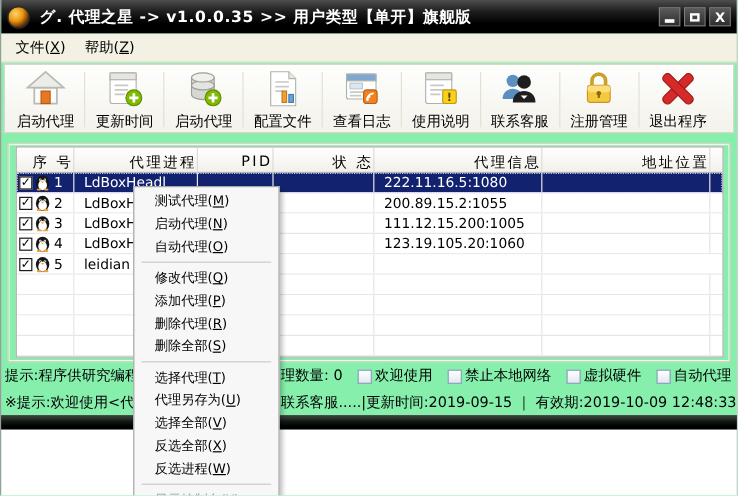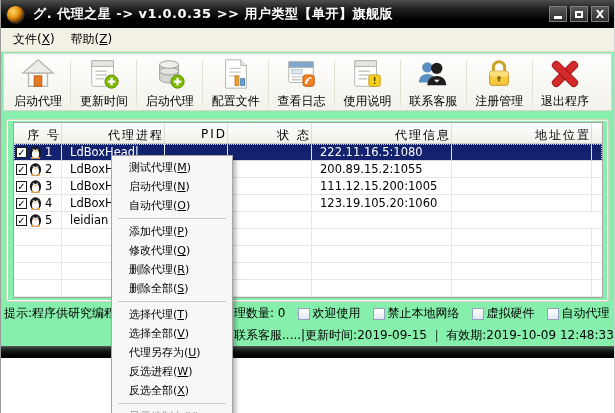--- a/index.html
+++ b/index.html
@@ -439,38 +439,39 @@
           </span>
           <span class="scb-item">
             <span class="scb"></span>
             <span>自动代理</span>
           </span>
         </span>
     </span>
   </div>
 
   <div class="status2">
+    <span class="frag-l">※提示:欢迎使用&lt;代</span>
     <span class="frag-r">联系客服.....|更新时间:2019-09-15 ｜ 有效期:2019-10-09 12:48:33</span>
   </div>
 
   <div class="darkbar"></div>
   <div class="bottom-white"></div>
 
   <div class="ctxmenu" id="ctxmenu">
       <div class="cmi"><span>测试代理</span>(<u>M</u>)</div>
       <div class="cmi"><span>启动代理</span>(<u>N</u>)</div>
       <div class="cmi"><span>自动代理</span>(<u>O</u>)</div>
       <div class="cm-sep"></div>
+      <div class="cmi"><span>修改代理</span>(<u>Q</u>)</div>
       <div class="cmi"><span>添加代理</span>(<u>P</u>)</div>
-      <div class="cmi"><span>修改代理</span>(<u>Q</u>)</div>
       <div class="cmi"><span>删除代理</span>(<u>R</u>)</div>
       <div class="cmi"><span>删除全部</span>(<u>S</u>)</div>
       <div class="cm-sep"></div>
       <div class="cmi"><span>选择代理</span>(<u>T</u>)</div>
+      <div class="cmi"><span>代理另存为</span>(<u>U</u>)</div>
       <div class="cmi"><span>选择全部</span>(<u>V</u>)</div>
-      <div class="cmi"><span>代理另存为</span>(<u>U</u>)</div>
+      <div class="cmi"><span>反选全部</span>(<u>X</u>)</div>
       <div class="cmi"><span>反选进程</span>(<u>W</u>)</div>
-      <div class="cmi"><span>反选全部</span>(<u>X</u>)</div>
       <div class="cm-sep"></div>
       <div class="cmi disabled"><span>显示控制台</span>(<u>Y</u>)</div>
     </div>
 
 </div>
 
 </body></html>

